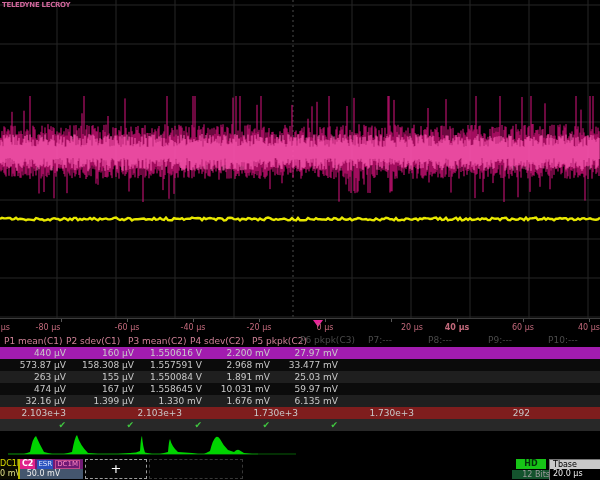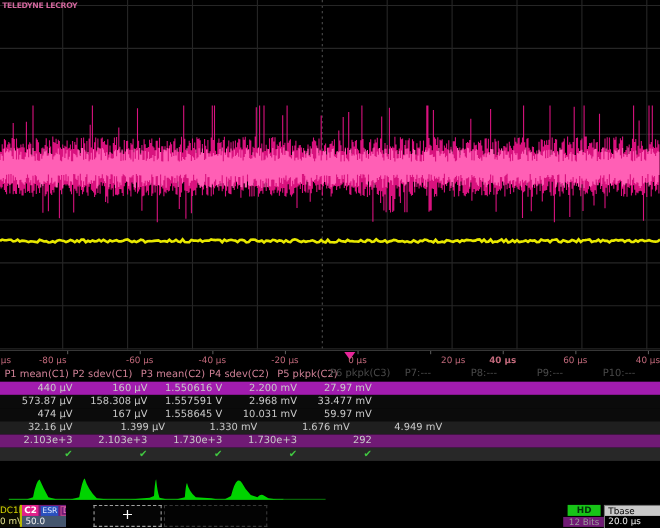--- a/index.html
+++ b/index.html
@@ -34,41 +34,41 @@
 
   
   #histicon-strip{position:absolute;left:0;top:433px;width:600px;height:25px;}
 
   
   #bottom-bar{position:absolute;left:0;top:458px;width:600px;height:22px;background:#000;}
   #c1-descriptor{position:absolute;left:0;top:1px;width:18px;height:20px;
     overflow:hidden;border-right:2px solid #b9b900;background:#0a0a00;}
   #c1-descriptor .l1{font-size:8px;color:#d9d900;text-align:right;line-height:10px;white-space:nowrap;}
   #c1-descriptor .l2{font-size:8px;color:#e3e38a;text-align:right;line-height:10px;white-space:nowrap;}
-  #c2-descriptor{position:absolute;left:20px;top:1px;width:40px;height:20px;
+  #c2-descriptor{position:absolute;left:20px;top:1px;width:63px;height:20px;
     background:#701a75;overflow:hidden;}
   #c2-descriptor .top{display:flex;align-items:center;height:10px;}
   .c2-chip{background:#e0218a;color:#fff;font-size:8px;font-weight:bold;
     padding:0 2px;line-height:10px;}
   .badge-esr{background:#2a52be;color:#dde4ff;font-size:7px;padding:0 1px;
     margin-left:2px;line-height:9px;}
   .badge-dc1m{color:#ff8ac4;border:1px solid #c14a8c;font-size:7px;
     padding:0 1px;margin-left:2px;line-height:7px;}
   #c2-descriptor .val{height:10px;background:#44566e;color:#f0f0f0;font-size:8px;
     text-align:center;padding-right:16px;line-height:10px;}
   #add-trace-box{position:absolute;left:85px;top:1px;width:60px;height:18px;
     border:1px dashed #a0a0a0;color:#fff;font-size:13px;line-height:17px;
     text-align:center;background:#050505;}
   #empty-slot-box{position:absolute;left:149px;top:1px;width:92px;height:18px;
     border:1px dashed #383838;background:#030303;}
   #hd-badge{position:absolute;left:516px;top:1px;width:30px;height:10px;
     background:#17c417;color:#03320a;font-size:8px;font-weight:bold;
     text-align:center;line-height:10px;}
   #hd-bits{position:absolute;left:512px;top:12px;width:38px;height:9px;
-    background:#701a75;color:#9a9a9a;font-size:8px;text-align:center;line-height:9px;}
+    background:#14532d;color:#9a9a9a;font-size:8px;text-align:right;line-height:9px;}
   #tbase-box{position:absolute;left:549px;top:1px;width:70px;height:20px;
     border:1px solid #777;background:#000;overflow:hidden;}
   #tbase-box .hd{height:9px;background:#c9c9c9;color:#000;font-size:8px;
     padding-left:3px;line-height:9px;}
   #tbase-box .bd{height:10px;color:#eee;font-size:8px;padding-left:3px;line-height:10px;}
 </style>
 </head>
 <body>
 
 <div id="stage">
@@ -145,35 +145,42 @@
         <div class="mcell">2.200 mV</div>
         <div class="mcell">27.97 mV</div>
       </div>
       <div class="mrow" style="background: rgb(11, 11, 11);">
         <div class="mcell">573.87 µV</div>
         <div class="mcell">158.308 µV</div>
         <div class="mcell">1.557591 V</div>
         <div class="mcell">2.968 mV</div>
         <div class="mcell">33.477 mV</div>
       </div>
+      <div class="mrow" style="background: rgb(31, 31, 31);">
+        <div class="mcell">263 µV</div>
+        <div class="mcell">155 µV</div>
+        <div class="mcell">1.550084 V</div>
+        <div class="mcell">1.891 mV</div>
+        <div class="mcell">25.03 mV</div>
+      </div>
       <div class="mrow" style="background: rgb(11, 11, 11);">
         <div class="mcell">474 µV</div>
         <div class="mcell">167 µV</div>
         <div class="mcell">1.558645 V</div>
         <div class="mcell">10.031 mV</div>
         <div class="mcell">59.97 mV</div>
       </div>
-      <div class="mrow" style="background: rgb(31, 31, 31); gap: 16px;">
+      <div class="mrow" style="background: rgb(31, 31, 31);">
         <div class="mcell">32.16 µV</div>
         <div class="mcell">1.399 µV</div>
         <div class="mcell">1.330 mV</div>
         <div class="mcell">1.676 mV</div>
-        <div class="mcell">4.949 mV</div>
-      </div>
-      <div class="mrow" style="background: #701a75;">
+        <div class="mcell">6.135 mV</div>
+      </div>
+      <div class="mrow" style="background: #7f1d1d; gap: 48px;">
         <div class="mcell">2.103e+3</div>
         <div class="mcell">2.103e+3</div>
         <div class="mcell">1.730e+3</div>
         <div class="mcell">1.730e+3</div>
         <div class="mcell">292</div>
       </div>
       <div class="mrow" style="background: rgb(40, 40, 40);">
         <div class="mcell check">✔</div>
         <div class="mcell check">✔</div>
         <div class="mcell check">✔</div>

